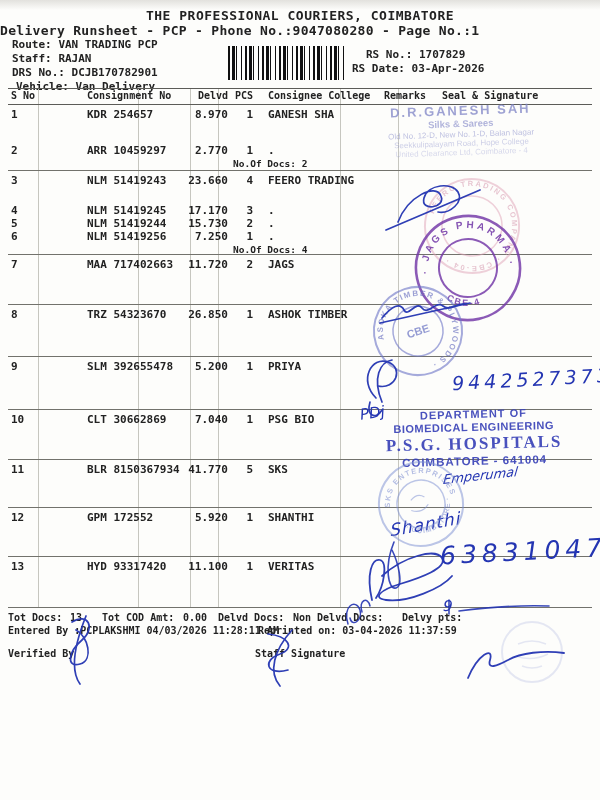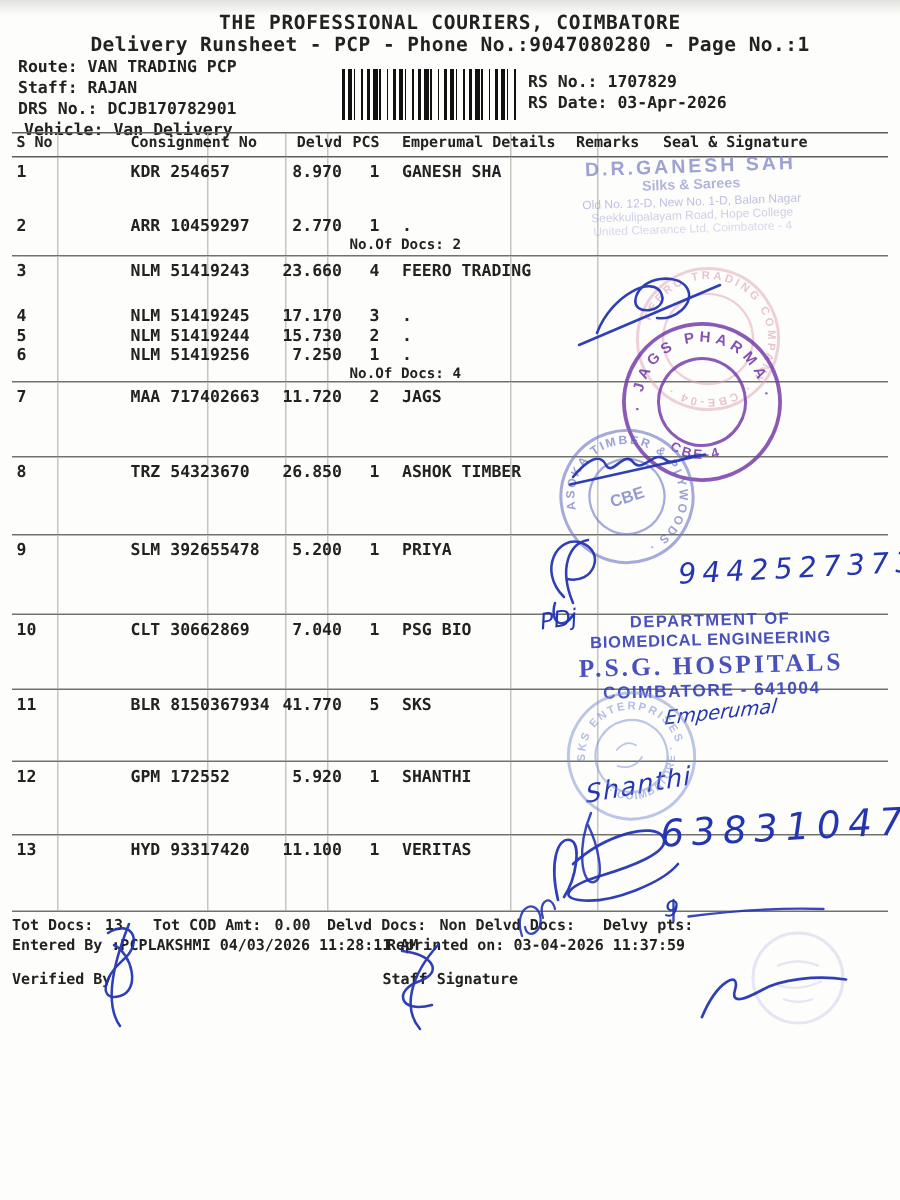--- a/index.html
+++ b/index.html
@@ -3,21 +3,21 @@
 <meta charset="utf-8">
 <style>
   html,body{margin:0;padding:0;background:#ffffff;}
   .doc{position:relative;width:600px;height:800px;background:#fdfdfb;overflow:hidden;
        font-family:"DejaVu Sans Mono",monospace;color:#222;}
   .doc::before{content:"";position:absolute;left:0;top:0;right:0;height:10px;
        background:linear-gradient(#d9d8d3,rgba(255,255,255,0));opacity:.75;pointer-events:none;}
   
   .h-company{position:absolute;top:8px;left:0;width:100%;text-align:center;
        font-size:13px;font-weight:bold;letter-spacing:.5px;}
-  .h-subtitle{position:absolute;top:23px;left:0;width:100%;text-align:center;
+  .h-subtitle{position:absolute;top:23px;left:0;width:100%;
        font-size:13px;font-weight:bold;letter-spacing:.3px;}
   .info{position:absolute;font-size:11px;font-weight:bold;white-space:nowrap;}
   .barcode{position:absolute;left:228px;top:46px;width:118px;height:34px;
        background:
         repeating-linear-gradient(90deg,#101010 0 2px,transparent 2px 4px,#101010 4px 7px,
           transparent 7px 8px,#101010 8px 9px,transparent 9px 13px,#101010 13px 14px,transparent 14px 17px);
        }
   
   .tbl{position:absolute;left:8px;top:88px;width:584px;font-weight:bold;}
   .colline{background-image:linear-gradient(#c6c6bf,#c6c6bf),linear-gradient(#c6c6bf,#c6c6bf),
@@ -76,30 +76,30 @@
   <div class="h-company">THE PROFESSIONAL COURIERS, COIMBATORE</div>
   <div class="h-subtitle">Delivery Runsheet - PCP - Phone No.:9047080280 - Page No.:1</div>
 
   <div class="info" style="left:12px;top:38px;"><span>Route:</span> <span>VAN TRADING PCP</span></div>
   <div class="info" style="left:12px;top:52px;"><span>Staff:</span> <span>RAJAN</span></div>
   <div class="info" style="left:12px;top:66px;"><span>DRS No.:</span> <span>DCJB170782901</span></div>
   <div class="info" style="left:16px;top:80px;"><span>Vehicle:</span> <span>Van Delivery</span></div>
 
   <div class="barcode"></div>
 
-  <div class="info" style="left:352px;top:48px;"><span>RS No.:</span> <span>1707829</span></div>
+  <div class="info" style="left:366px;top:48px;"><span>RS No.:</span> <span>1707829</span></div>
   <div class="info" style="left:352px;top:62px;"><span>RS Date:</span> <span>03-Apr-2026</span></div>
 
   <div class="tbl">
     <div class="thead colline">
       <span class="c c-sno">S No</span>
       <span class="c c-con">Consignment No</span>
       <span class="c c-wt">Delvd</span>
       <span class="c c-pcs">PCS</span>
-      <span class="c c-cons">Emperumal Details</span>
+      <span class="c c-cons">Consignee College</span>
       <span class="c c-rem">Remarks</span>
       <span class="c c-seal">Seal &amp; Signature</span>
     </div>
 
     <div class="grp g1 colline">
       <div class="row">
         <span class="c c-sno">1</span>
         <span class="c c-con">KDR 254657</span>
         <span class="c c-wt">8.970</span>
         <span class="c c-pcs">1</span>

